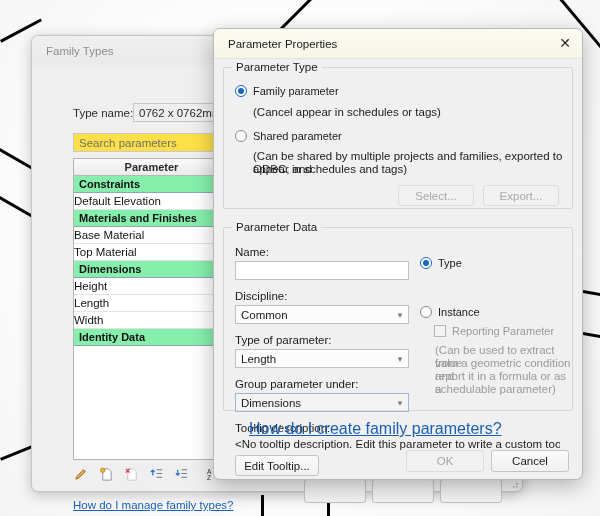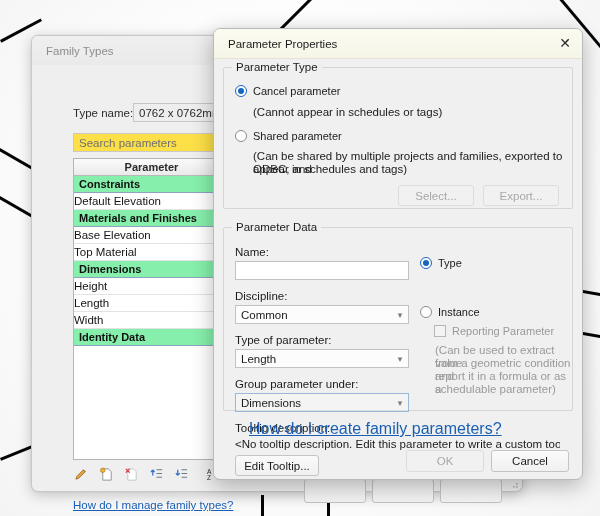--- a/index.html
+++ b/index.html
@@ -149,21 +149,21 @@
       <div class="c1">Parameter</div>
       <div class="c2"></div>
     </div>
     <div class="ft-group">Constraints</div>
     <div class="ft-item sel">
       <div class="c1">Default Elevation</div>
       <div class="c2">0.00</div>
     </div>
     <div class="ft-group">Materials and Finishes</div>
     <div class="ft-item">
-      <div class="c1">Base Elevation</div>
+      <div class="c1">Base Material</div>
       <div class="c2">Wood</div>
     </div>
     <div class="ft-item">
       <div class="c1">Top Material</div>
       <div class="c2">Lamin</div>
     </div>
     <div class="ft-group">Dimensions</div>
     <div class="ft-item">
       <div class="c1">Height</div>
       <div class="c2">457.00</div>
@@ -246,23 +246,23 @@
   <div class="titlebar">
     <span class="ttl">Parameter Properties</span>
   </div>
   <div id="ppClose">✕</div>
 
   <fieldset class="grp" id="grpType">
     <legend>Parameter Type</legend>
 
     <div class="opt" style="left:11px;top:12px;">
       <span class="radio on"></span>
-      <span>Cancel parameter</span>
-    </div>
-    <div class="hint" style="left:29px;top:33px;">(Cannot appear in schedules or tags)</div>
+      <span>Family parameter</span>
+    </div>
+    <div class="hint" style="left:29px;top:33px;">(Cancel appear in schedules or tags)</div>
 
     <div class="opt" style="left:11px;top:57px;">
       <span class="radio"></span>
       <span>Shared parameter</span>
     </div>
     <div class="hint" style="left:29px;top:77px;">(Can be shared by multiple projects and families, exported to ODBC, and</div>
     <div class="hint" style="left:29px;top:90px;">appear in schedules and tags)</div>
 
     <button class="btn disabled" style="position:absolute;left:174px;top:112px;width:76px;height:21px;">Select...</button>
     <button class="btn disabled" style="position:absolute;left:259px;top:112px;width:76px;height:21px;">Export...</button>

